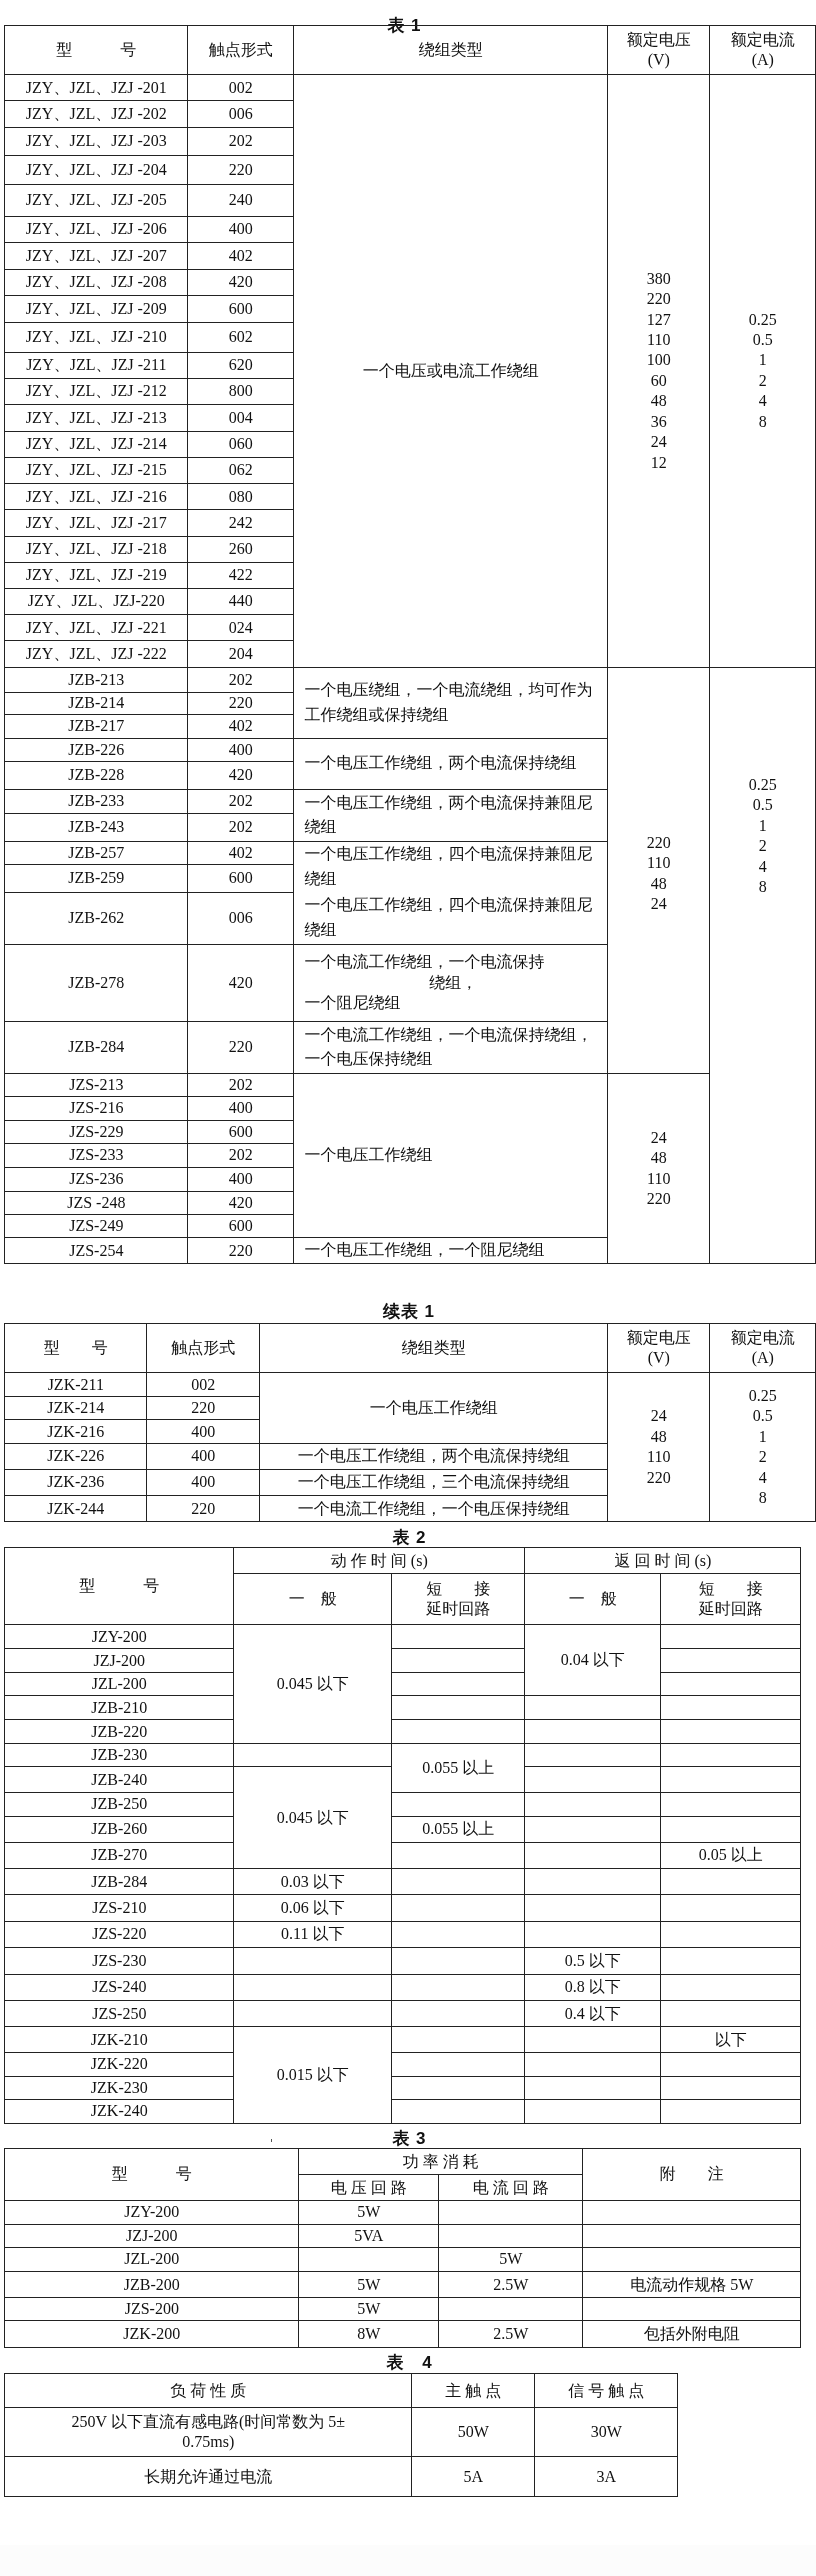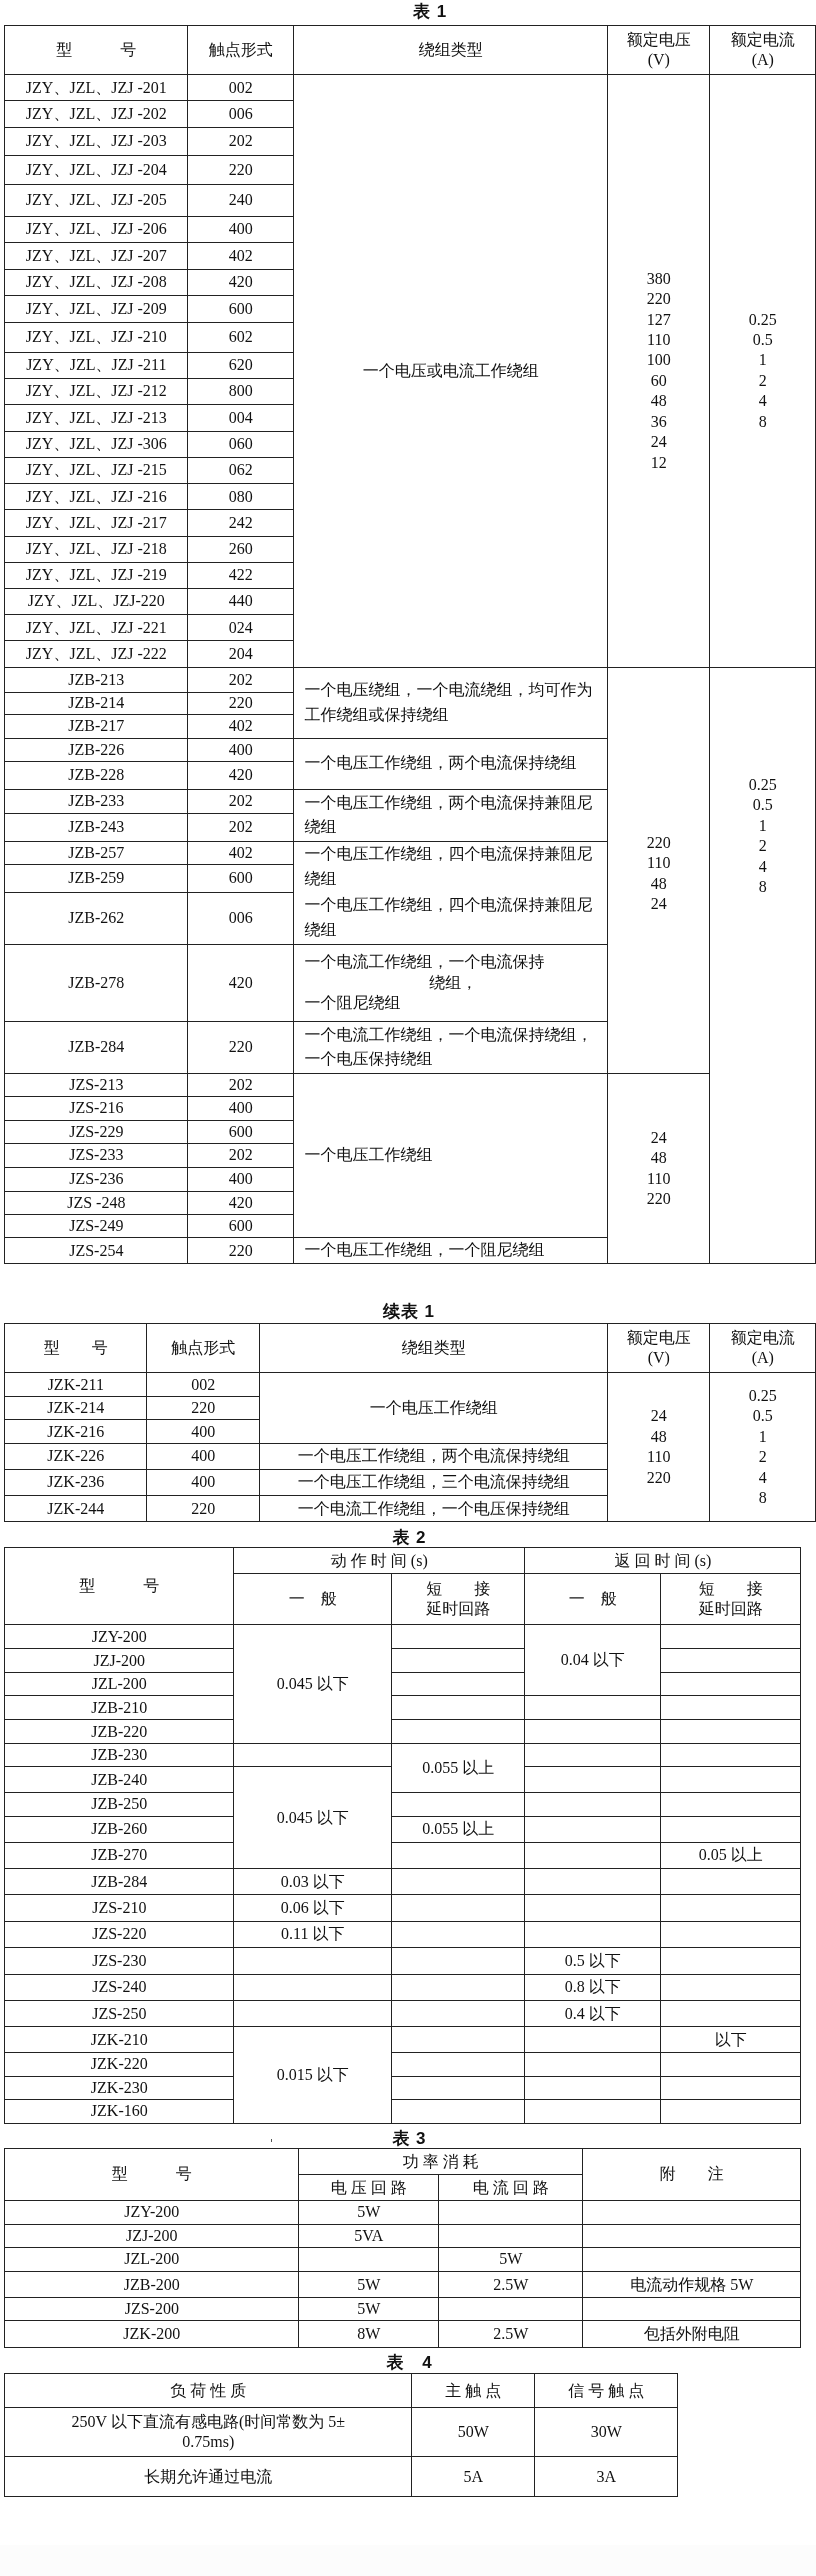--- a/index.html
+++ b/index.html
@@ -14,21 +14,21 @@
   table.outer { border:1.7px solid #111; }
   .lt { text-align:left; white-space:normal; padding-left:10.2px; padding-right:5.1px; line-height:1.55; }
   .stack span { display:block; line-height:1.28; }
   .nb-top { border-top:none; }
   .nb-bottom { border-bottom:none; }
   .dot { position:absolute; left:271px; top:2139px; width:0.9px; height:2.6px; background:#555; }
 </style>
 </head>
 <body>
 
-<div class="title" style="left:362px; top:0; width:85px;text-align:right;">表 1</div>
+<div class="title" style="left:362px; top:14px; width:85px;">表 1</div>
 
 <table class="outer" style="left:4.3px; top:25px; width:811px;">
   <colgroup>
       <col style="width:183px">
       <col style="width:106px">
       <col style="width:314px">
       <col style="width:102px">
       <col style="width:106px">
     </colgroup>
   <tbody>
@@ -113,21 +113,21 @@
       </tr>
   <tr style="height:26.4px">
         <td>JZY、JZL、JZJ -212</td>
         <td>800</td>
       </tr>
   <tr style="height:27px">
         <td>JZY、JZL、JZJ -213</td>
         <td>004</td>
       </tr>
   <tr style="height:25.6px">
-        <td>JZY、JZL、JZJ -306</td>
+        <td>JZY、JZL、JZJ -214</td>
         <td>060</td>
       </tr>
   <tr style="height:26.4px">
         <td>JZY、JZL、JZJ -215</td>
         <td>062</td>
       </tr>
   <tr style="height:26.4px">
         <td>JZY、JZL、JZJ -216</td>
         <td>080</td>
       </tr>
@@ -490,21 +490,21 @@
         <td></td>
         <td></td>
       </tr>
   <tr style="height:23px">
         <td>JZK-230</td>
         <td></td>
         <td></td>
         <td></td>
       </tr>
   <tr style="height:24px">
-        <td>JZK-160</td>
+        <td>JZK-240</td>
         <td></td>
         <td></td>
         <td></td>
       </tr>
 </tbody>
   </table>
 
 <div class="dot"></div>
 <div class="title" style="left:367px; top:2127px; width:85px;">表 3</div>
 

